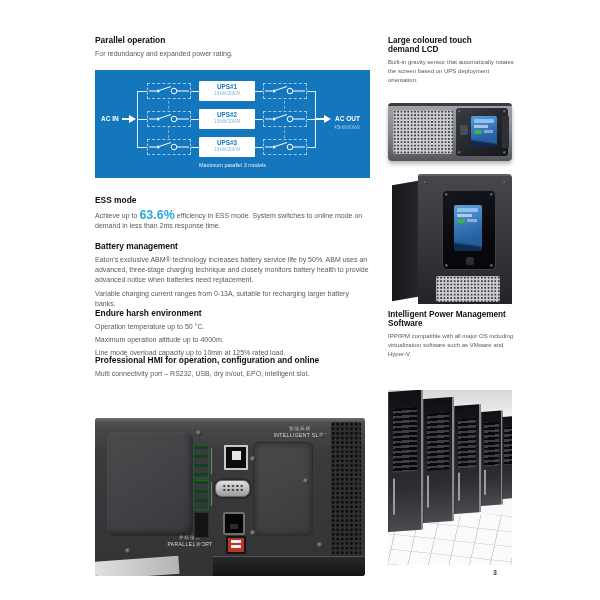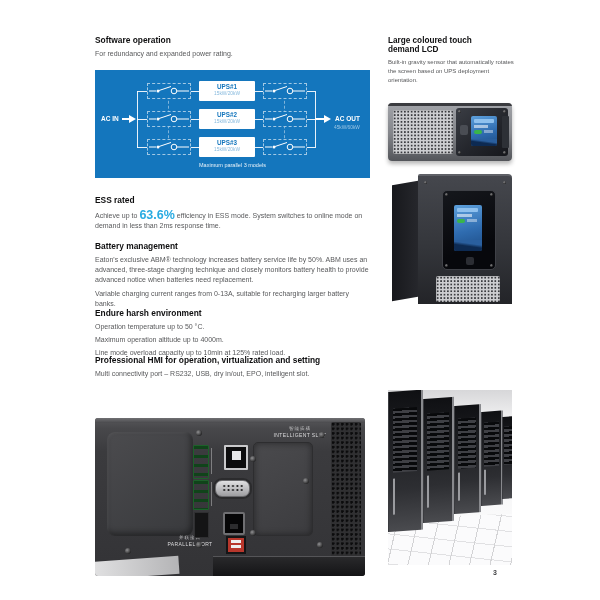--- a/index.html
+++ b/index.html
@@ -127,21 +127,21 @@
   .pagenum{position:absolute;left:493px;top:569px;font-size:7px;font-weight:bold;color:#3f3f41;}
 </style>
 </head>
 <body>
 
 <div class="page">
 
   <div class="col col-left">
 
     <div class="sec" style="top:36px">
-      <h3 class="head">Software operation</h3>
+      <h3 class="head">Parallel operation</h3>
       <p class="body">For redundancy and expanded power rating.</p>
     </div>
 
     <div class="diagram">
 
       <div class="d-vline" style="left:42px;top:21px;height:57px"></div>
       <div class="d-vline" style="left:220px;top:21px;height:57px"></div>
       <div class="d-vdash" style="left:73px;top:21px;height:57px"></div>
       <div class="d-vdash" style="left:189px;top:21px;height:57px"></div>
 
@@ -225,39 +225,39 @@
 
       <div class="d-arrowline" style="left:220px;top:48px;width:10px"></div>
       <div class="d-arrowhead" style="left:229px;top:45px"></div>
       <div class="d-actext" style="left:240px;top:45px">AC OUT</div>
       <div class="d-acpower" style="left:239px;top:55px">45kW/60kW</div>
 
       <div class="d-note">Maximum parallel 3 models</div>
     </div>
 
     <div class="sec" style="top:196px">
-      <h3 class="head">ESS rated</h3>
+      <h3 class="head">ESS mode</h3>
       <p class="body"><span>Achieve up to </span><span class="ess-big">63.6%</span><span> efficiency in ESS mode. System switches to online mode on demand in less than 2ms response time.</span></p>
     </div>
 
     <div class="sec" style="top:242px">
       <h3 class="head">Battery management</h3>
       <p class="body">Eaton's exclusive ABM® technology increases battery service life by 50%. ABM uses an advanced, three-stage charging technique and closely monitors battery health to provide advanced notice when batteries need replacement.</p>
       <p class="body">Variable charging current ranges from 0-13A, suitable for recharging larger battery banks.</p>
     </div>
 
     <div class="sec" style="top:309px">
       <h3 class="head">Endure harsh environment</h3>
       <p class="body" style="margin-bottom:3px">Operation temperature up to 50 °C.</p>
       <p class="body" style="margin-bottom:3px">Maximum operation altitude up to 4000m.</p>
       <p class="body" style="margin-bottom:3px">Line mode overload capacity up to 10min at 125% rated load.</p>
     </div>
 
     <div class="sec" style="top:356px">
-      <h3 class="head">Professional HMI for operation, virtualization and setting</h3>
+      <h3 class="head">Professional HMI for operation, configuration and online</h3>
       <p class="body">Multi connectivity port – RS232, USB, dry in/out, EPO, intelligent slot.</p>
     </div>
 
     <div class="photo rear">
       <div class="rp-top"></div>
       <div class="rp-door"></div>
 
       <div class="rp-label" style="left:50px;top:117px;width:90px">
         <div class="rp-cn">并联接口</div>
         <div class="rp-en">PARALLEL PORT</div>
@@ -349,20 +349,24 @@
           <div class="t-btn"></div>
           <div class="screw sm" style="left:2px;top:2px"></div>
           <div class="screw sm" style="right:2px;top:2px"></div>
           <div class="screw sm" style="left:2px;bottom:2px"></div>
           <div class="screw sm" style="right:2px;bottom:2px"></div>
         </div>
         <div class="grille" style="left:18px;top:100px;width:64px;height:26px"></div>
       </div>
     </div>
 
+    <div class="sec" style="top:310px">
+      <h3 class="head">Intelligent Power Management Software</h3>
+      <p class="body">IPP/IPM compatible with all major OS including virtualization software such as VMware and Hyper-V.</p>
+    </div>
 
     <div class="photo srv">
       <div class="srv-ceil"></div>
       <div class="srv-floor"></div>
       <div class="rack" style="left:0;top:2px;width:32px;height:140px">
           <div class="slats"></div>
           <div class="hd"></div>
         </div>
       <div class="rack" style="left:35px;top:9px;width:28px;height:124px">
           <div class="slats"></div>

